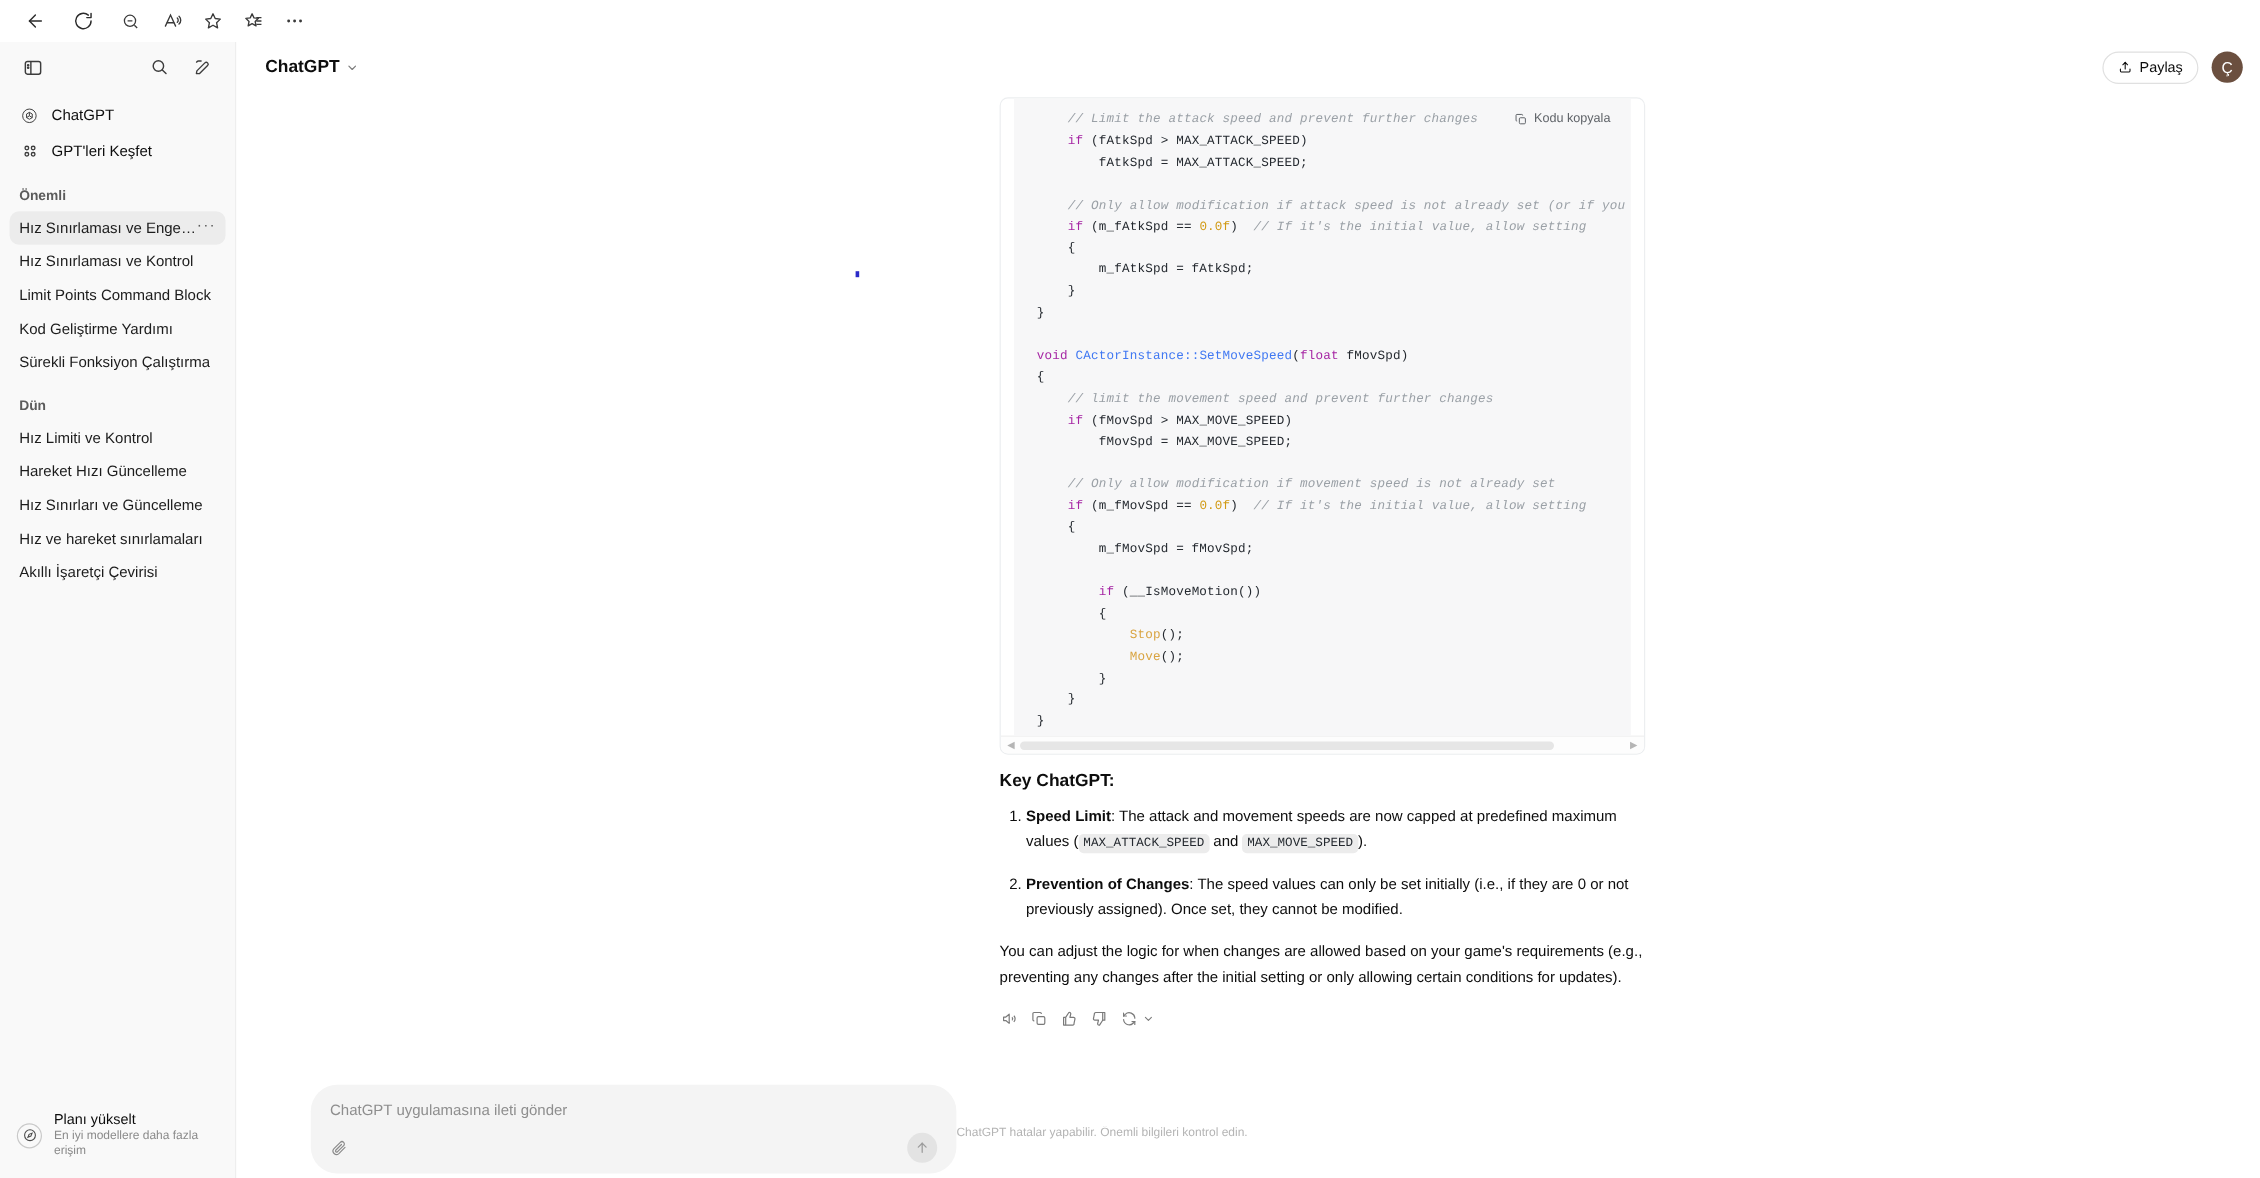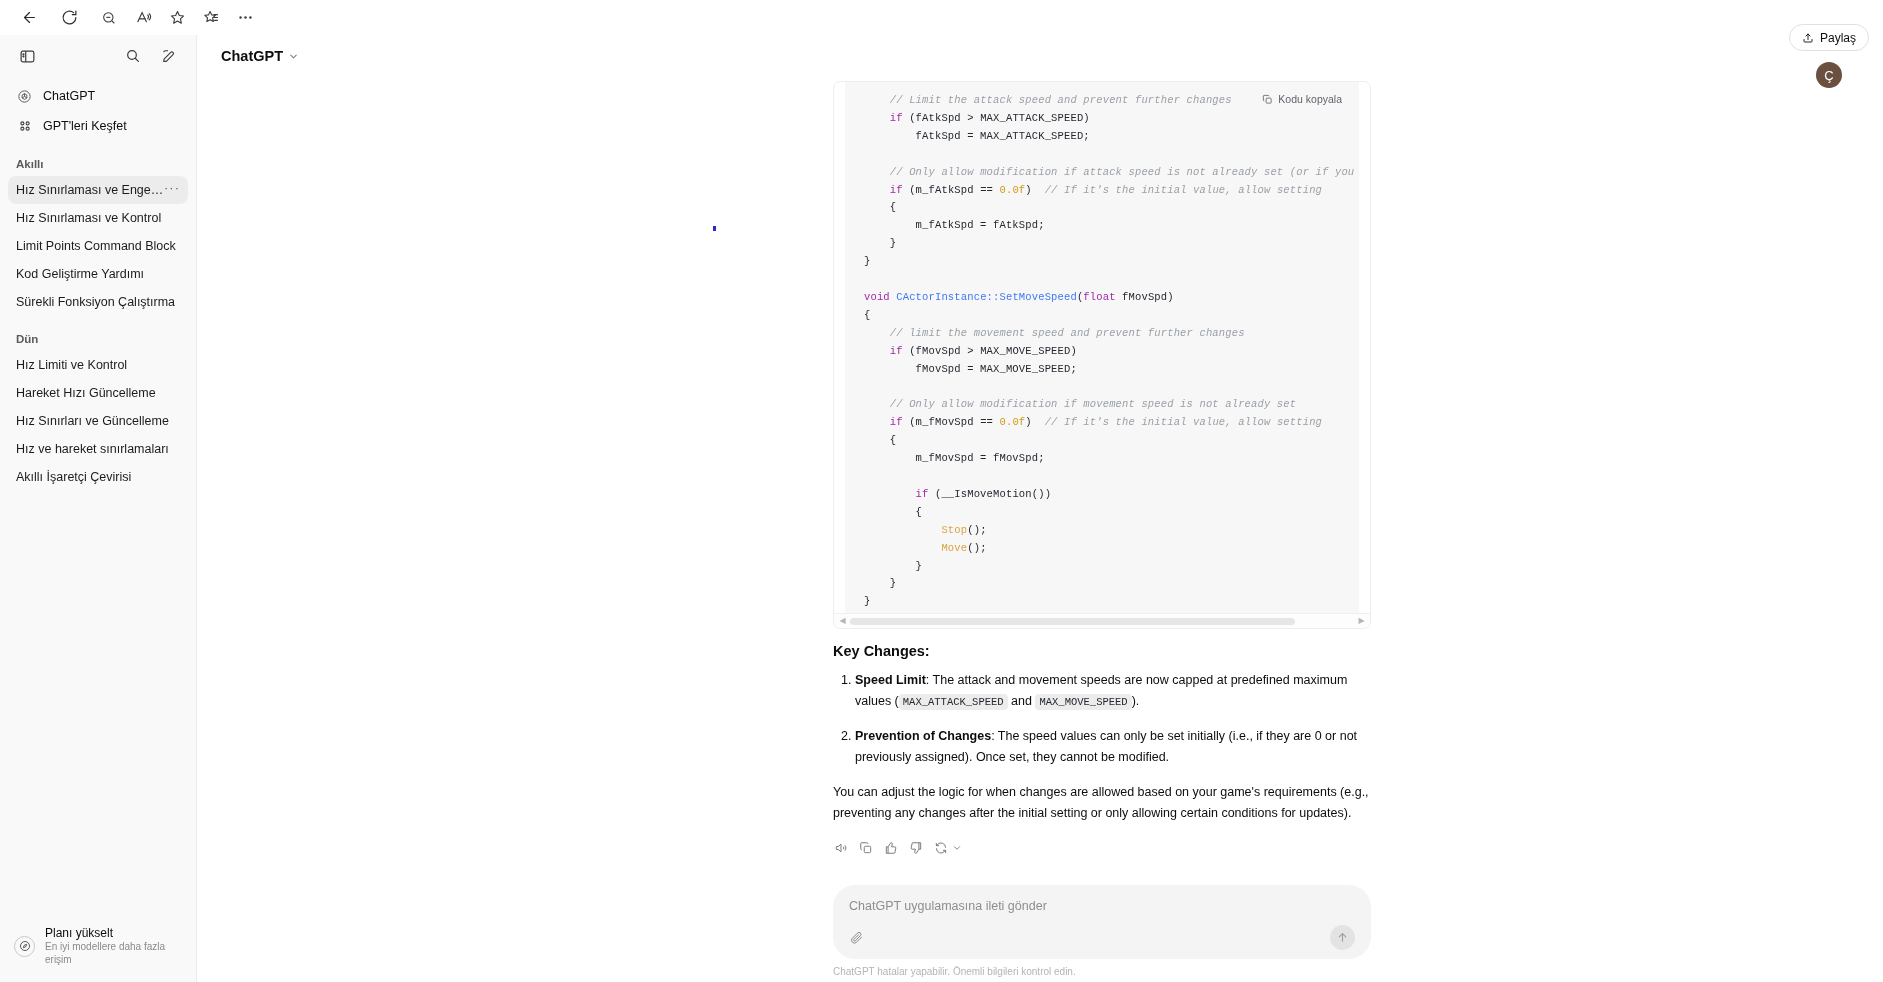--- a/index.html
+++ b/index.html
@@ -125,21 +125,21 @@
     height: 42px; display: flex; align-items: center;
     padding: 0 14px 0 16px;
     flex-shrink: 0;
   }
   .model-picker {
     display: flex; align-items: center; gap: 5px;
     font-size: 14.5px; color: #0d0d0d; font-weight: 600;
     padding: 4px 8px; border-radius: 8px;
   }
   .model-picker .chev { color: #7d7d7d; display:flex; }
-  .hdr-right { margin-left: auto; display: flex; align-items: center; gap: 11px; flex-direction: column; }
+  .hdr-right { margin-left: auto; display: flex; align-items: center; gap: 11px; }
   .share-btn {
     display: flex; align-items: center; gap: 6px;
     height: 27px; padding: 0 12px;
     border: 1px solid #e0e0e0; border-radius: 16px;
     font-size: 12px; color: #0d0d0d; background: #fff;
   }
   .avatar {
     width: 26px; height: 26px; border-radius: 50%;
     background: #6b4f3f; color: #fff;
     display: flex; align-items: center; justify-content: center;
@@ -256,21 +256,21 @@
   .msg-actions .act {
     display: flex; align-items: center; justify-content: center;
     width: 15px; height: 15px;
   }
   .msg-actions .regen { display: flex; align-items: center; gap: 1px; }
 
   
   .composer-wrap {
     flex-shrink: 0;
     padding: 0 0 4px 0;
-    display: flex; flex-direction: column; align-items: center;
+    display: flex; flex-direction: row; align-items: center;
   }
   .composer {
     width: 538px;
     position: relative;
     left: 62px;
     background: #f4f4f4;
     border-radius: 22px;
     height: 74px;
     padding: 14px 16px 0 16px;
     display: flex; flex-direction: column;
@@ -392,21 +392,21 @@
           <svg width="14" height="14" viewBox="0 0 24 24" fill="none" stroke="currentColor" stroke-width="1.9">
               <circle cx="7.5" cy="7.5" r="2.6"></circle>
               <circle cx="16.5" cy="7.5" r="2.6"></circle>
               <circle cx="7.5" cy="16.5" r="2.6"></circle>
               <circle cx="16.5" cy="16.5" r="2.6"></circle>
             </svg>
         </span>
         <span>GPT'leri Keşfet</span>
       </div>
 
-      <div class="sb-group-label">Akıllı</div>
+      <div class="sb-group-label">Önemli</div>
       <div class="sb-item active">
         <span class="label">Hız Sınırlaması ve Engelleme</span>
         <span class="dots">···</span>
       </div>
       <div class="sb-item">
         <span class="label">Hız Sınırlaması ve Kontrol</span>
       </div>
       <div class="sb-item">
         <span class="label">Limit Points Command Block</span>
       </div>
@@ -527,21 +527,21 @@
           </div>
           <div class="code-scrollbar">
             <div class="csb-arrow">◀</div>
             <div class="csb-track">
               <div class="csb-thumb"></div>
             </div>
             <div class="csb-arrow">▶</div>
           </div>
         </div>
 
-        <h3 class="kc">Key Changes:</h3>
+        <h3 class="kc">Key ChatGPT:</h3>
 
         <ol class="kc-list">
           <li>
             <span class="num">1.</span>
             <b>Speed Limit</b><span>: The attack and movement speeds are now capped at predefined maximum values (</span><code class="inline">MAX_ATTACK_SPEED</code><span> and </span><code class="inline">MAX_MOVE_SPEED</code><span>).</span>
           </li>
           <li>
             <span class="num">2.</span>
             <b>Prevention of Changes</b><span>: The speed values can only be set initially (i.e., if they are 0 or not previously assigned). Once set, they cannot be modified.</span>
           </li>

